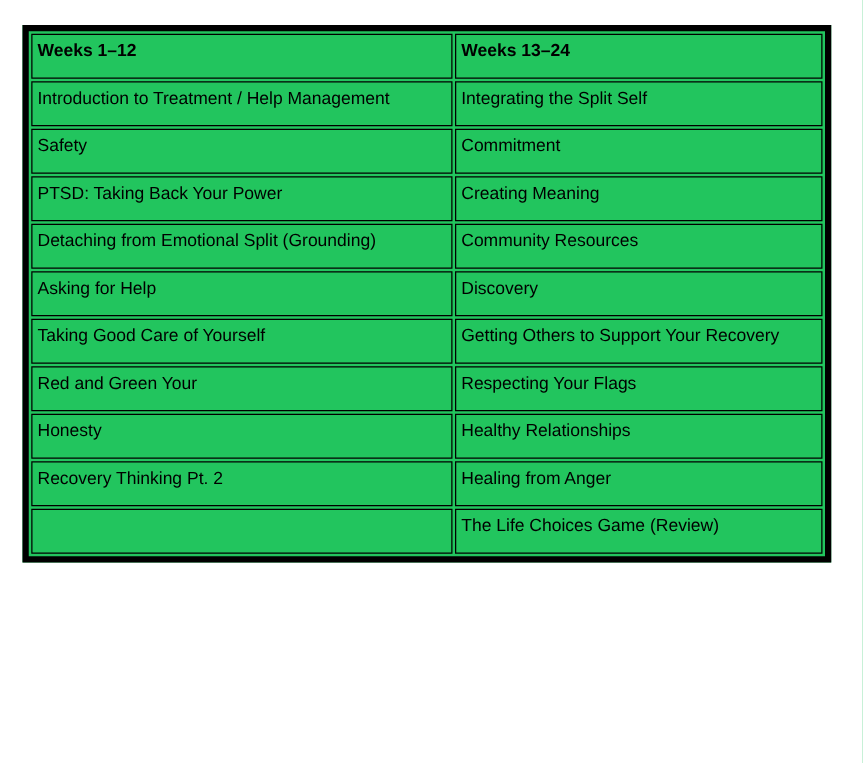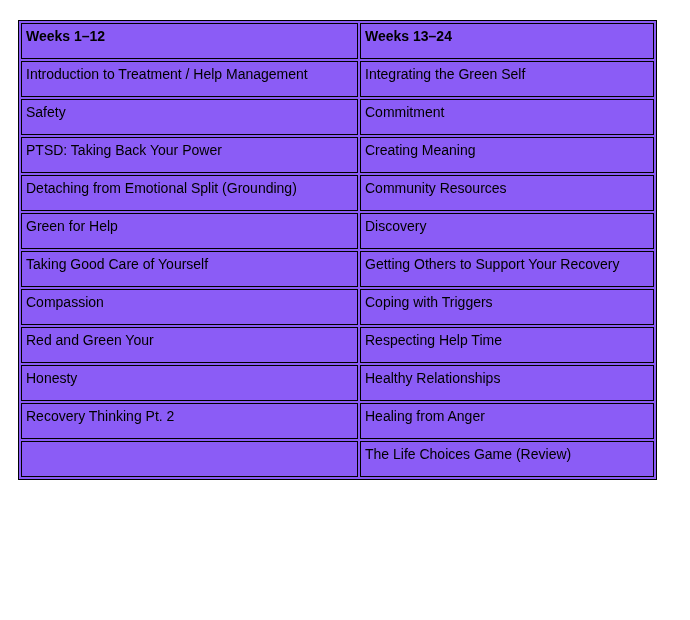--- a/index.html
+++ b/index.html
@@ -14,22 +14,22 @@
     font-family: "Liberation Sans", sans-serif;
     color: #000000;
   }
   table.doc-table {
     position: absolute;
     left: 18px;
     top: 20px;
     width: 637px;
     border-collapse: separate;
     border-spacing: 2px;
-    border: 1px solid #000000;
-    background: #8b5cf6;
+    border: 5px solid #000000;
+    background: #22c55e;
     table-layout: fixed;
   }
   .doc-table th,
   .doc-table td {
     border: 1px solid #000000;
     vertical-align: top;
     text-align: left;
     padding: 3px 4px 13px 4px;
     font-size: 14px;
     line-height: 18px;
@@ -50,49 +50,45 @@
     <col class="c1">
     <col class="c2">
   </colgroup>
   <tbody>
       <tr>
     <th>Weeks 1–12</th>
     <th>Weeks 13–24</th>
   </tr>
   <tr>
     <td>Introduction to Treatment / Help Management</td>
-    <td>Integrating the Green Self</td>
+    <td>Integrating the Split Self</td>
   </tr>
   <tr>
     <td>Safety</td>
     <td>Commitment</td>
   </tr>
   <tr>
     <td>PTSD: Taking Back Your Power</td>
     <td>Creating Meaning</td>
   </tr>
   <tr>
     <td>Detaching from Emotional Split (Grounding)</td>
     <td>Community Resources</td>
   </tr>
   <tr>
-    <td>Green for Help</td>
+    <td>Asking for Help</td>
     <td>Discovery</td>
   </tr>
   <tr>
     <td>Taking Good Care of Yourself</td>
     <td>Getting Others to Support Your Recovery</td>
   </tr>
   <tr>
-    <td>Compassion</td>
-    <td>Coping with Triggers</td>
-  </tr>
-  <tr>
     <td>Red and Green Your</td>
-    <td>Respecting Help Time</td>
+    <td>Respecting Your Flags</td>
   </tr>
   <tr>
     <td>Honesty</td>
     <td>Healthy Relationships</td>
   </tr>
   <tr>
     <td>Recovery Thinking Pt. 2</td>
     <td>Healing from Anger</td>
   </tr>
   <tr>

